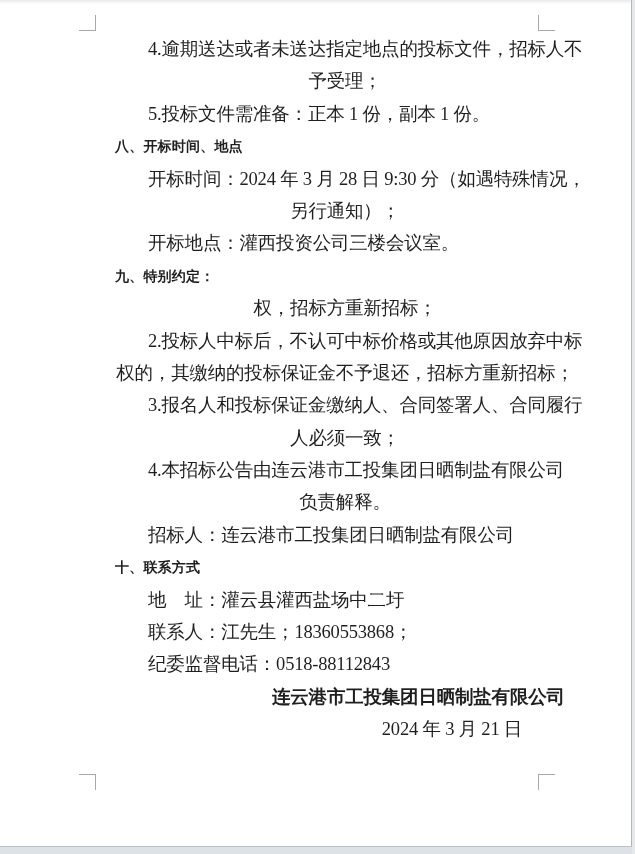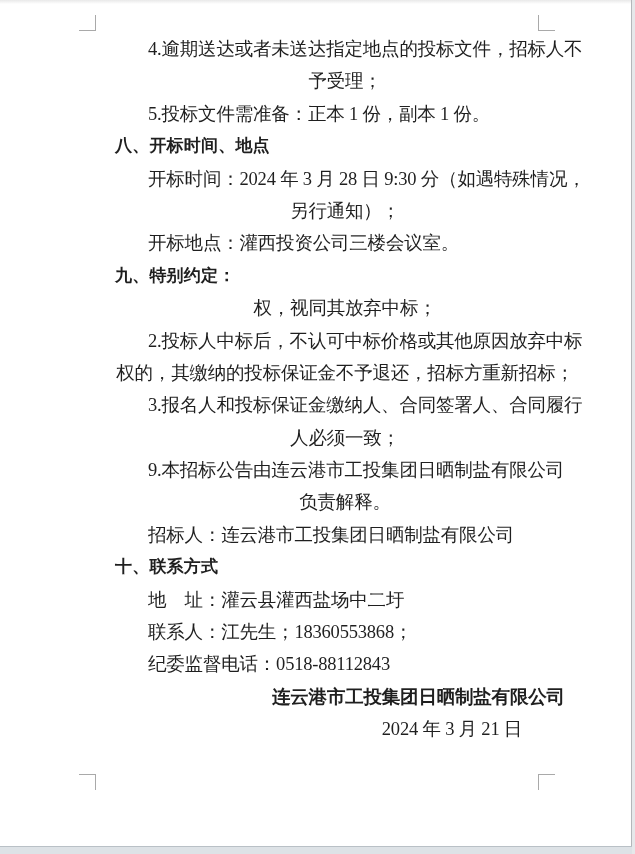--- a/index.html
+++ b/index.html
@@ -24,21 +24,21 @@
   .mark.br{left:538px;top:774px;border-left:1px solid var(--mark,#a9a9a9);border-top:1px solid var(--mark,#a9a9a9);}
 
   .text-flow{
     position:absolute;left:95px;top:33px;width:460px;
     font-size:18.5px;letter-spacing:-0.2px;color:var(--text,#1f1f1f);margin-left:20px;
   }
   .line{height:32.4px;line-height:32.4px;white-space:nowrap;}
   .first{padding-left:33px;}
   .cont{padding-left:0;text-align:center;}
   .heading{
-    font-weight:bold;font-size:17px;letter-spacing:0.2px;
+    font-weight:bold;font-size:14px;letter-spacing:0.2px;
     font-family:"Liberation Sans","DejaVu Sans",sans-serif;
   }
   .sign-company{padding-left:157px;font-weight:bold;}
   .sign-date{padding-left:214px;text-align:center;}
 </style>
 </head>
 <body style="--page-bg: #ffffff; --text: #1f1f1f; --mark: #a9a9a9; --top-shade: #e9e9e9; --right-edge-line: #b4b7ba; --right-edge-bg: #e6e8ea; --bottom-strip-line: #b9c0c6; --bottom-strip-bg: #dde2e6;">
 
 <div class="page">
   <div class="mark tl"></div>
@@ -47,26 +47,26 @@
   <div class="mark br"></div>
   <div class="text-flow">
       <div class="line first">4.逾期送达或者未送达指定地点的投标文件，招标人不</div>
       <div class="line cont">予受理；</div>
       <div class="line first">5.投标文件需准备：正本 1 份，副本 1 份。</div>
       <div class="line heading">八、开标时间、地点</div>
       <div class="line first">开标时间：2024 年 3 月 28 日 9:30 分（如遇特殊情况，</div>
       <div class="line cont">另行通知）；</div>
       <div class="line first">开标地点：灌西投资公司三楼会议室。</div>
       <div class="line heading">九、特别约定：</div>
-      <div class="line cont">权，视同其放弃中标；</div>
+      <div class="line cont">权，招标方重新招标；</div>
       <div class="line first">2.投标人中标后，不认可中标价格或其他原因放弃中标</div>
       <div class="line cont">权的，其缴纳的投标保证金不予退还，招标方重新招标；</div>
       <div class="line first">3.报名人和投标保证金缴纳人、合同签署人、合同履行</div>
       <div class="line cont">人必须一致；</div>
-      <div class="line first">9.本招标公告由连云港市工投集团日晒制盐有限公司</div>
+      <div class="line first">4.本招标公告由连云港市工投集团日晒制盐有限公司</div>
       <div class="line cont">负责解释。</div>
       <div class="line first">招标人：连云港市工投集团日晒制盐有限公司</div>
       <div class="line heading">十、联系方式</div>
       <div class="line first">地　址：灌云县灌西盐场中二圩</div>
       <div class="line first">联系人：江先生；18360553868；</div>
       <div class="line first">纪委监督电话：0518-88112843</div>
       <div class="line sign-company">连云港市工投集团日晒制盐有限公司</div>
       <div class="line sign-date">2024 年 3 月 21 日</div>
     </div>
 </div>

